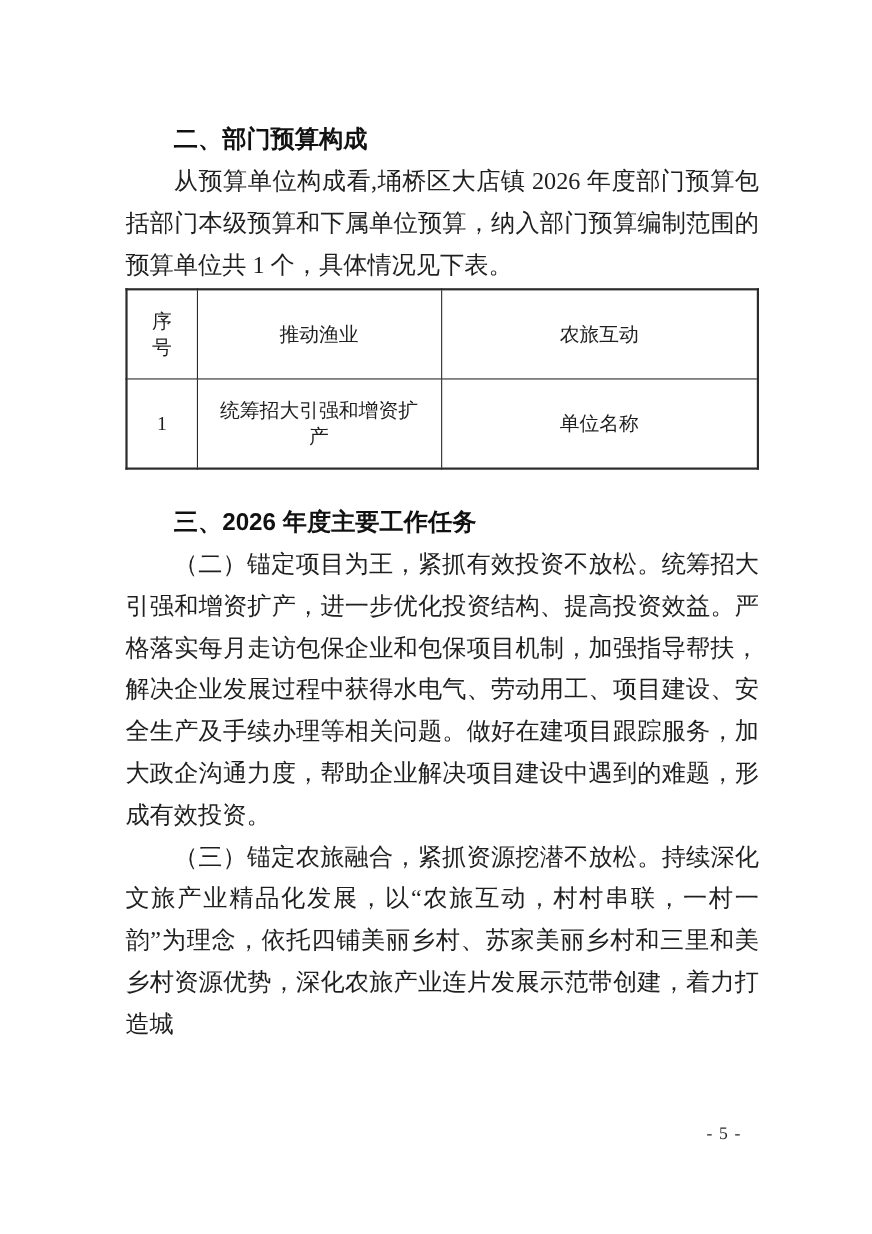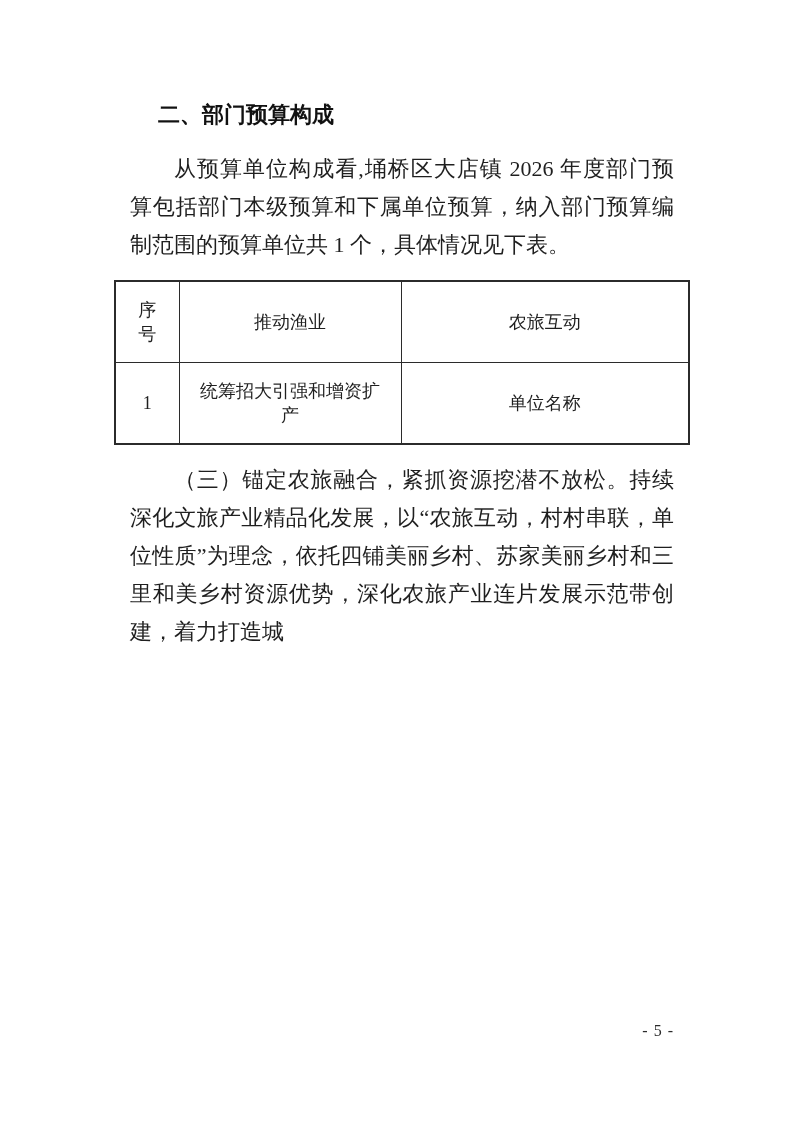--- a/index.html
+++ b/index.html
@@ -11,21 +11,21 @@
     position: relative;
     width: 793px;
     height: 1122px;
     background: #ffffff;
     overflow: hidden;
     color: #1f1f1f;
   }
   .content {
     position: absolute;
     left: 114px;
-    top: 96px;
+    top: 108px;
     width: 576px;
   }
   .sec-heading {
     font-family: "Liberation Sans", sans-serif;
     font-weight: bold;
     font-size: 22px;
     line-height: 38px;
     text-indent: 44px;
     color: #111111;
     margin: 0;
@@ -33,21 +33,21 @@
   }
   .sec-heading.second {
     margin-top: 29px;
   }
   .para {
     font-family: "Liberation Serif", serif;
     font-size: 22px;
     line-height: 38px;
     text-align: justify;
     text-indent: 44px;
-    margin: 16px;
+    margin: 0;
     color: #1f1f1f;
   }
   table.units {
     width: 576px;
     margin-top: 2px;
     border-collapse: collapse;
     table-layout: fixed;
     border: 2px solid #2b2b2b;
   }
   table.units th,
@@ -100,21 +100,23 @@
       </thead>
       <tbody>
         <tr>
           <td>1</td>
           <td>统筹招大引强和增资扩产</td>
           <td>单位名称</td>
         </tr>
       </tbody>
     </table>
 
+    <h2 class="sec-heading second">三、2026 年度主要工作任务</h2>
 
 
+    <p class="para">（二）锚定项目为王，紧抓有效投资不放松。统筹招大引强和增资扩产，进一步优化投资结构、提高投资效益。严格落实每月走访包保企业和包保项目机制，加强指导帮扶，解决企业发展过程中获得水电气、劳动用工、项目建设、安全生产及手续办理等相关问题。做好在建项目跟踪服务，加大政企沟通力度，帮助企业解决项目建设中遇到的难题，形成有效投资。</p>
 
-    <p class="para">（三）锚定农旅融合，紧抓资源挖潜不放松。持续深化文旅产业精品化发展，以“农旅互动，村村串联，单位性质”为理念，依托四铺美丽乡村、苏家美丽乡村和三里和美乡村资源优势，深化农旅产业连片发展示范带创建，着力打造城</p>
+    <p class="para">（三）锚定农旅融合，紧抓资源挖潜不放松。持续深化文旅产业精品化发展，以“农旅互动，村村串联，一村一韵”为理念，依托四铺美丽乡村、苏家美丽乡村和三里和美乡村资源优势，深化农旅产业连片发展示范带创建，着力打造城</p>
 
   </div>
 
   <div class="page-num">- 5 -</div>
 </div>
 
 </body></html>

